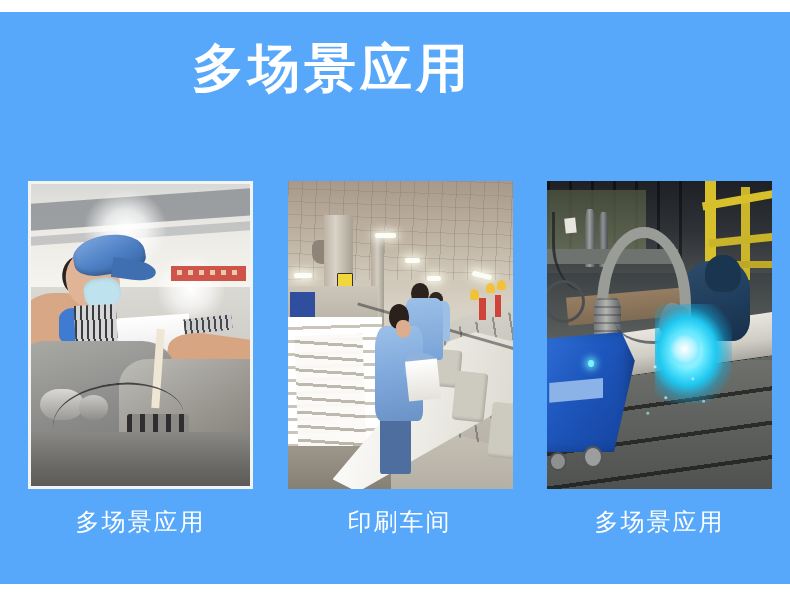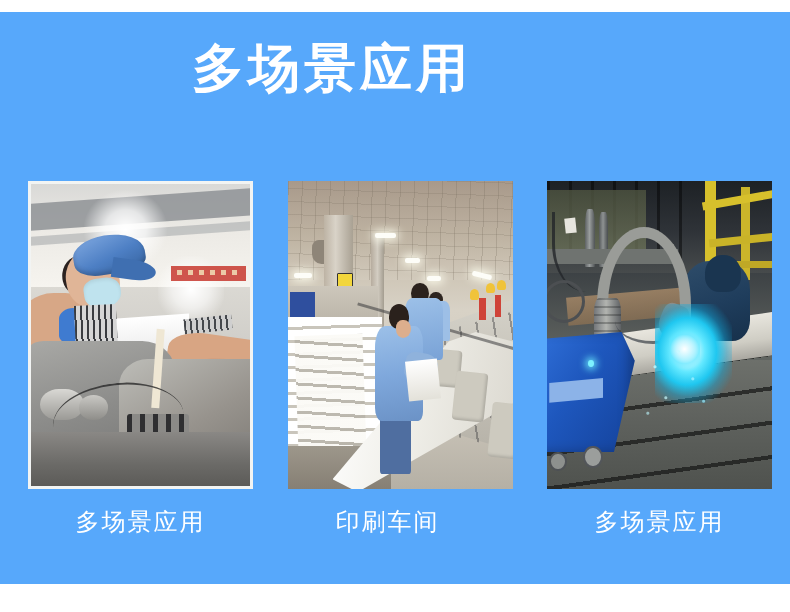--- a/index.html
+++ b/index.html
@@ -96,21 +96,21 @@
     top: 505px;
     width: 225px;
     text-align: center;
     color: #ffffff;
     font-size: 24px;
     letter-spacing: 2px;
     line-height: 34px;
     white-space: nowrap;
   }
   .cap-1 { left: 28px; }
-  .cap-2 { left: 275px; }
+  .cap-2 { left: 287px; }
   .cap-3 { left: 547px; }
 
   
   .p1 { background: linear-gradient(180deg,#e7e6e2 0%,#dedcd6 28%,#cfcdc8 55%,#b9b7b2 100%); }
   .p1-ceil {
     position: absolute; left: 0; top: 0; width: 100%; height: 34%;
     background: linear-gradient(180deg,#d9d9d7 0%,#eceae5 45%,#f6f4ef 100%);
   }
   .p1-beam {
     position: absolute; left: -6%; top: 4%; width: 112%; height: 9%;

